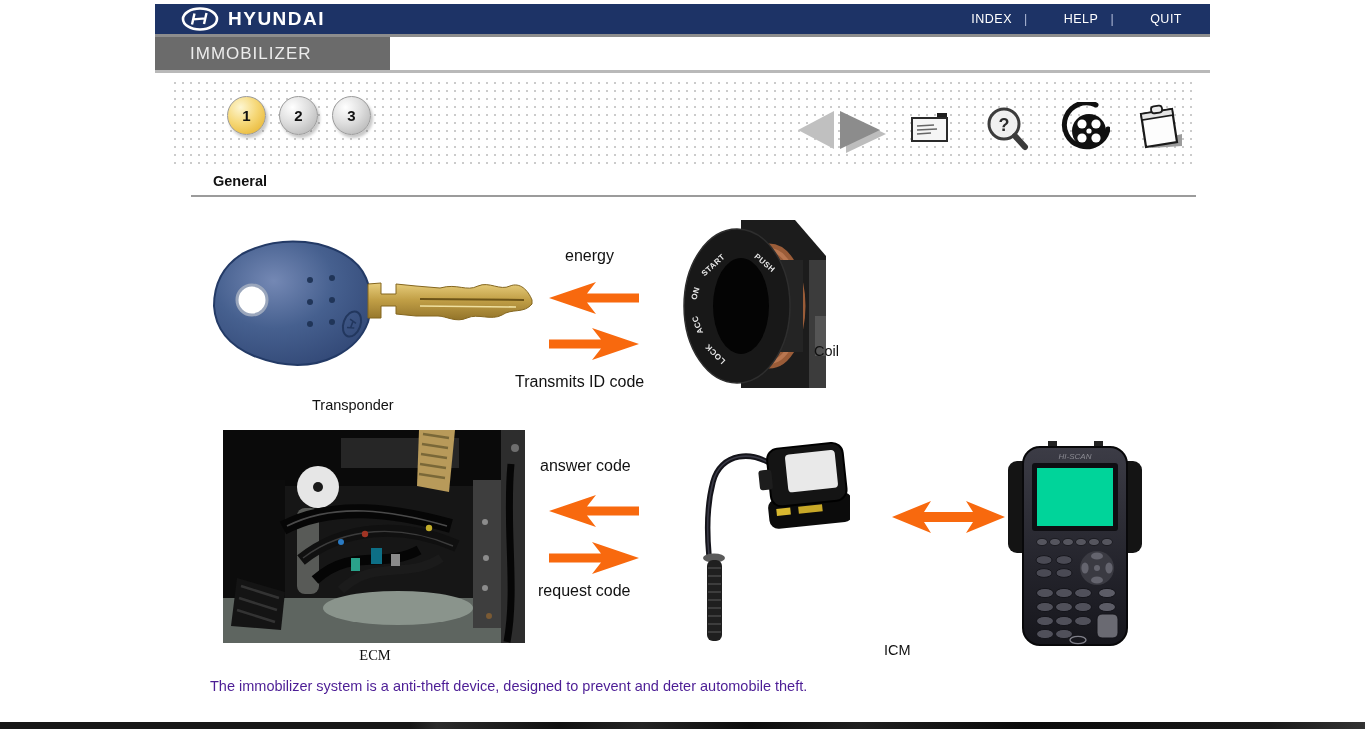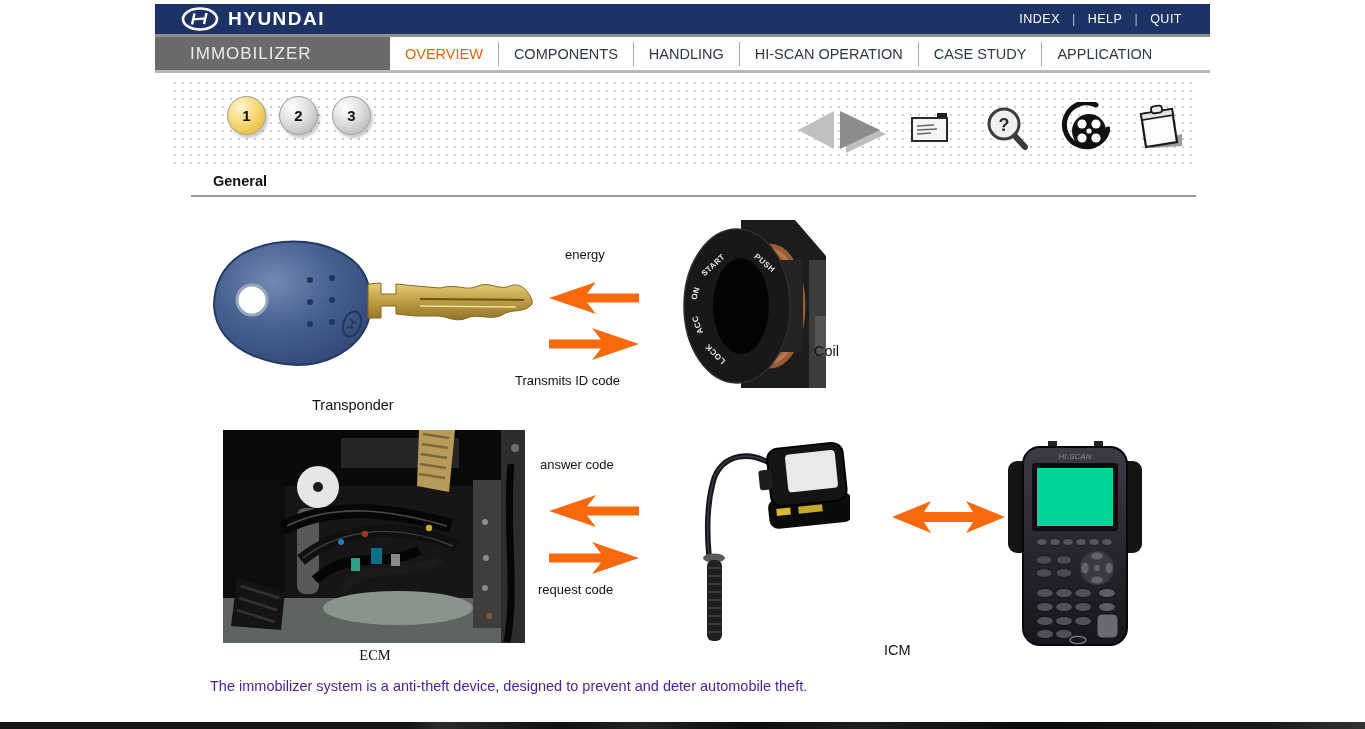--- a/index.html
+++ b/index.html
@@ -8,21 +8,21 @@
 
   
   .navy-bar{position:absolute;left:155px;top:4px;width:1055px;height:30px;
             background:#1d3366;border-bottom:3px solid #8d8d8d;
             display:flex;align-items:center;}
   .brand{display:flex;align-items:center;gap:9px;margin-left:26px;}
   .brand-text{color:#fff;font-size:19px;font-weight:bold;letter-spacing:1.5px;}
   .header-menu{position:absolute;right:28px;top:0;height:30px;display:flex;align-items:center;gap:12px;
                color:#fff;font-size:12.5px;letter-spacing:.5px;}
   .header-menu .sep{color:#aeb9d6;}
-  .header-menu span[data-interactable="true"]{cursor:pointer;}
+  .header-menu span[data-interactable="true"]{cursor:pointer;margin-left:24px;}
 
   
   .tab-bar{position:absolute;left:155px;top:37px;width:1055px;height:33px;background:#fff;
            border-bottom:3px solid #b9b9b9;display:flex;}
   .module-title{width:235px;height:33px;background:#6b6b6b;color:#ececec;
                 font-size:17px;letter-spacing:1px;display:flex;align-items:center;padding-left:35px;box-sizing:border-box;}
   .tabs{display:flex;align-items:center;height:33px;}
   .tab{padding:0 15px;font-size:14.5px;color:#2e3949;white-space:nowrap;cursor:pointer;}
   .tab.active{color:#e8650f;}
   .tab-sep{width:1px;height:24px;background:#a9a9a9;}
@@ -37,21 +37,21 @@
             box-shadow:2px 3px 3px rgba(0,0,0,.22);}
   .step-gold{background:radial-gradient(circle at 34% 28%, #fdf6d2 0%, #f6d878 45%, #e9b93a 85%);}
   .step-silver{background:radial-gradient(circle at 34% 28%, #ffffff 0%, #dedede 45%, #b9b9b9 85%);}
   .icon{position:absolute;cursor:pointer;}
 
   
   .section-title{position:absolute;left:213px;top:173px;font-size:14.5px;font-weight:bold;color:#111;}
   .section-rule{position:absolute;left:191px;top:195px;width:1005px;height:2px;background:#9b9b9b;}
 
   
-  .flow-label{position:absolute;font-size:13px;color:#111;}
+  .flow-label{position:absolute;font-size:16px;color:#111;}
   .img-label{position:absolute;font-size:14.5px;color:#111;}
   .caption{position:absolute;left:210px;top:678px;font-size:14.5px;color:#4c1d95;}
 
   .abs{position:absolute;}
 
   
   .bottom-bar{position:absolute;left:0;top:722px;width:1365px;height:7px;
       background:linear-gradient(90deg,#161616 0%,#161616 30%,#2b2b2b 32%,#101010 41%,#232323 47%,#0c0c0c 55%,#1f1f1f 63%,#0a0a0a 75%,#191919 93%,#333 100%);}
 </style>
 </head>
@@ -71,33 +71,20 @@
       <span data-interactable="true">INDEX</span>
       <span class="sep" data-interactable="false">|</span>
       <span data-interactable="true">HELP</span>
       <span class="sep" data-interactable="false">|</span>
       <span data-interactable="true">QUIT</span>
     </div>
   </div>
 
   <div class="tab-bar" data-interactable="false">
     <div class="module-title" data-interactable="false">IMMOBILIZER</div>
-    <div class="tabs" data-interactable="false">
-      <div class="tab active" data-interactable="true">OVERVIEW</div>
-      <div class="tab-sep" data-interactable="false"></div>
-      <div class="tab" data-interactable="true">COMPONENTS</div>
-      <div class="tab-sep" data-interactable="false"></div>
-      <div class="tab" data-interactable="true">HANDLING</div>
-      <div class="tab-sep" data-interactable="false"></div>
-      <div class="tab" data-interactable="true">HI-SCAN OPERATION</div>
-      <div class="tab-sep" data-interactable="false"></div>
-      <div class="tab" data-interactable="true">CASE STUDY</div>
-      <div class="tab-sep" data-interactable="false"></div>
-      <div class="tab" data-interactable="true">APPLICATION</div>
-    </div>
   </div>
 
   <div class="dot-strip" data-interactable="false"></div>
 
   <div class="step-btn step-gold" style="left:227px;top:96px;" data-interactable="true">1</div>
   <div class="step-btn step-silver" style="left:279px;top:96px;" data-interactable="true">2</div>
   <div class="step-btn step-silver" style="left:332px;top:96px;" data-interactable="true">3</div>
 
   <svg class="icon" style="left:796px;top:108px;" width="92" height="46" viewBox="0 0 92 46" data-interactable="false">
     <polygon points="38,3 2,22 38,41" fill="#c0c0c0" data-interactable="true"></polygon>

